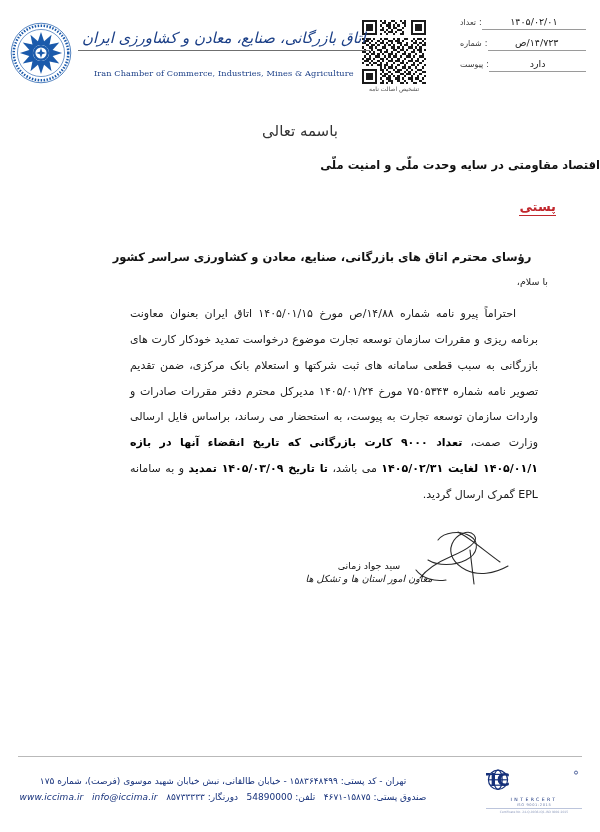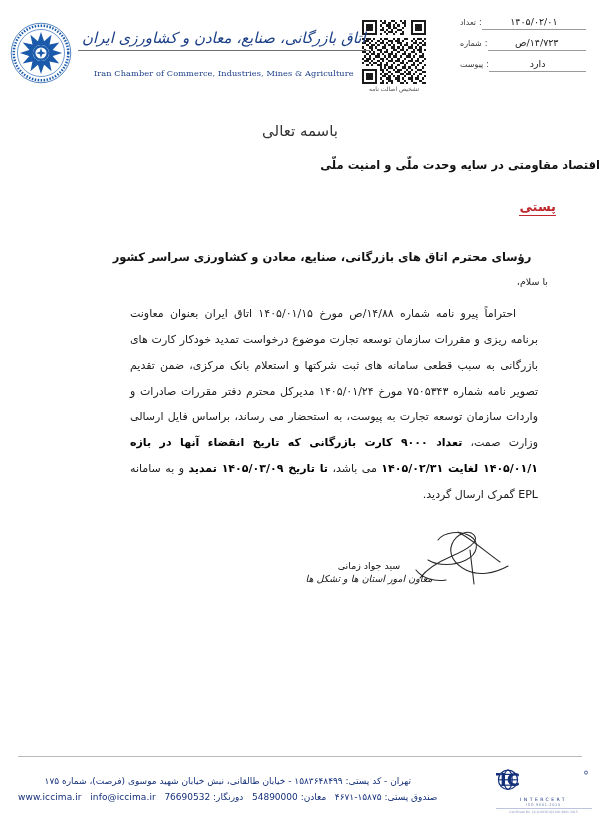--- a/index.html
+++ b/index.html
@@ -256,20 +256,21 @@
     font-size: 9px;
     color: #15307a;
     line-height: 1.75;
     white-space: nowrap;
     letter-spacing: 0.1px;
   }
   .footer-line .lat {
     direction: ltr;
     unicode-bidi: embed;
     display: inline-block;
+    font-style: italic;
   }
   .mtic {
     flex: 0 0 auto;
     width: 96px;
     text-align: center;
   }
   .mtic-svg { display: block; width: 96px; height: 30px; }
   .mtic-sub {
     font-size: 4.6px;
     color: #15307a;
@@ -653,25 +654,25 @@
 
   <div class="footer">
     <div class="footer-rule"></div>
     <div class="footer-inner">
       <div class="footer-text">
         <div class="footer-line">تهران - کد پستی: ۱۵۸۳۶۴۸۴۹۹ - خیابان طالقانی، نبش خیابان شهید موسوی (فرصت)، شماره ۱۷۵</div>
         <div class="footer-line">
           <span>صندوق پستی:</span>
           <span>۱۵۸۷۵-۴۶۷۱</span>
           &nbsp;
-          <span>معادن:</span>
+          <span>تلفن:</span>
           <span>54890000</span>
           &nbsp;
           <span>دورنگار:</span>
-          <span>76690532</span>
+          <span>۸۵۷۳۳۳۳۳</span>
           &nbsp;
           <span class="lat">info@iccima.ir</span>
           &nbsp;
           <span class="lat">www.iccima.ir</span>
         </div>
       </div>
 
       <div class="mtic">
         <svg class="mtic-svg" viewBox="0 0 160 44">
           <g fill="none" stroke="#15307a" stroke-width="2">

